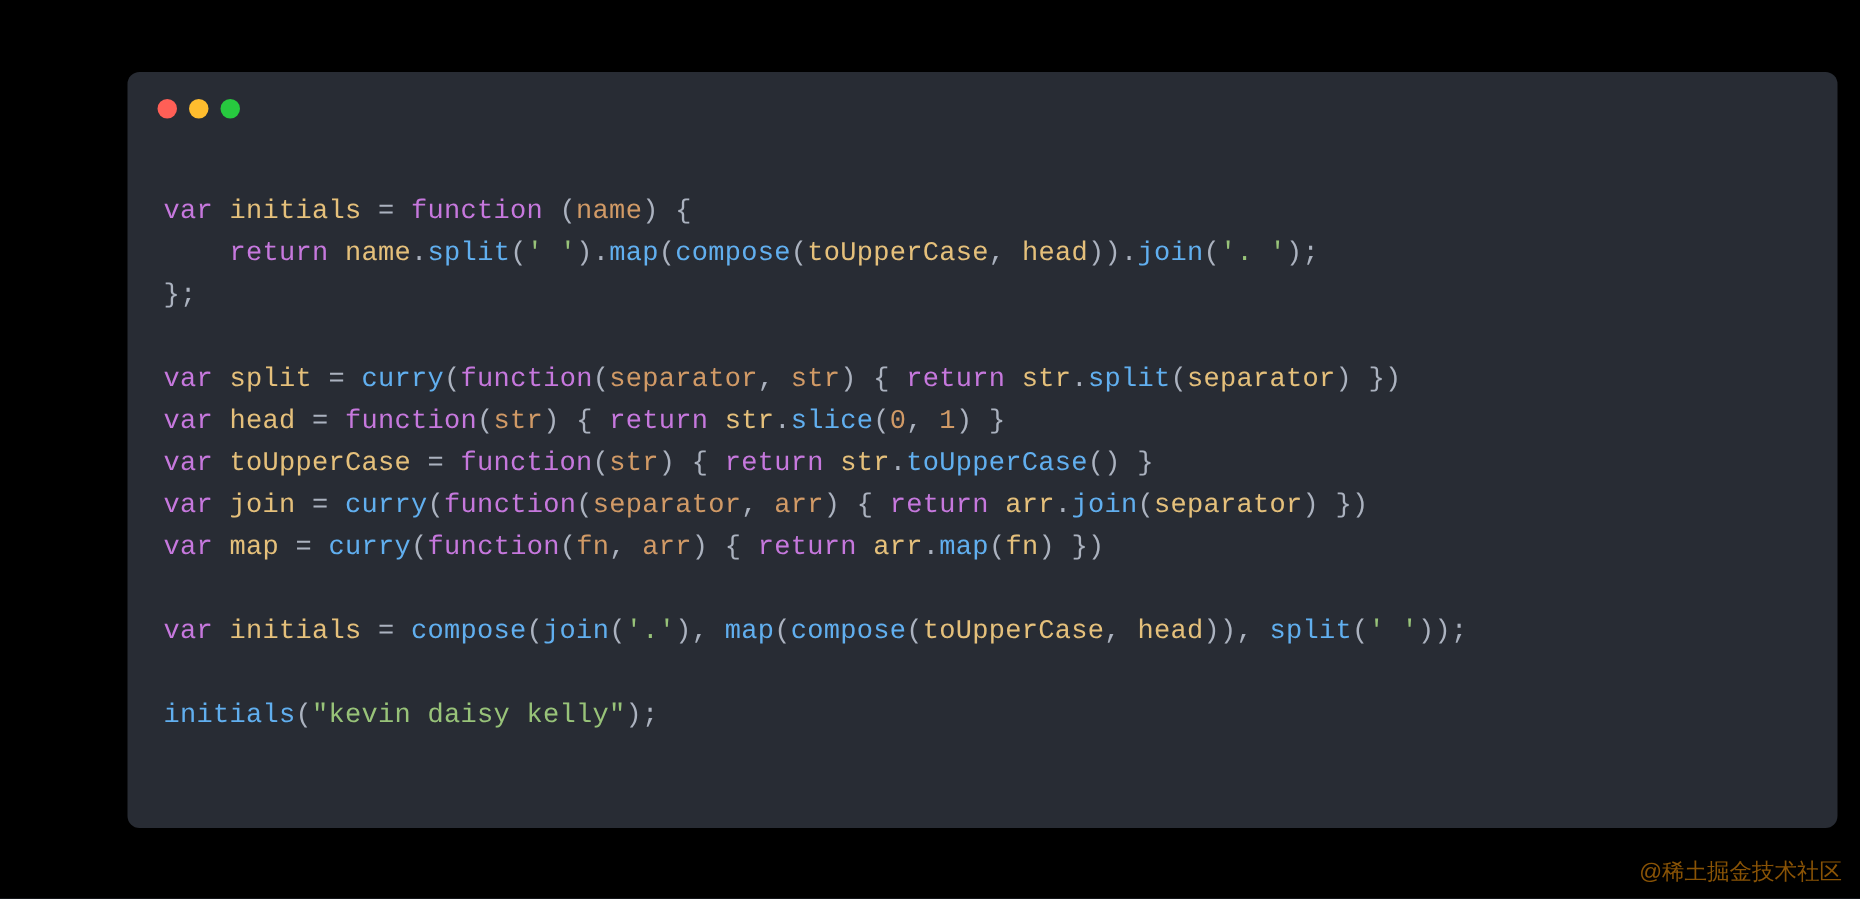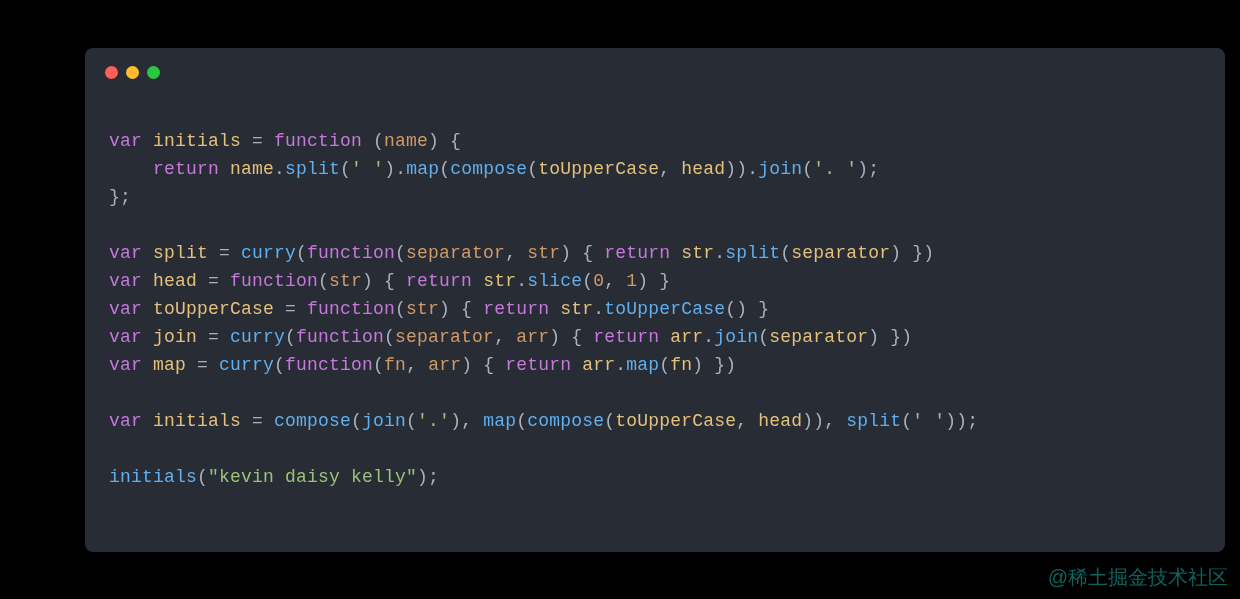--- a/index.html
+++ b/index.html
@@ -53,23 +53,23 @@
   .vn   { color: #e5c07b; } 
   .pn   { color: #d19a66; } 
   .pl   { color: #abb2bf; } 
   .str  { color: #98c379; } 
   .num  { color: #d19a66; } 
 
   .watermark {
     position: absolute;
     right: 12px;
     bottom: 8px;
-    color: #0f766e;
+    color: #a16207;
     font-family: -apple-system, BlinkMacSystemFont, "Segoe UI", sans-serif;
-    font-size: 20px;
+    font-size: 15px;
     opacity: 0.85;
   }
 </style>
 </head>
 <body>
 
 <div class="window">
   <div class="traffic-lights">
     <div class="light red"></div>
     <div class="light yellow"></div>

